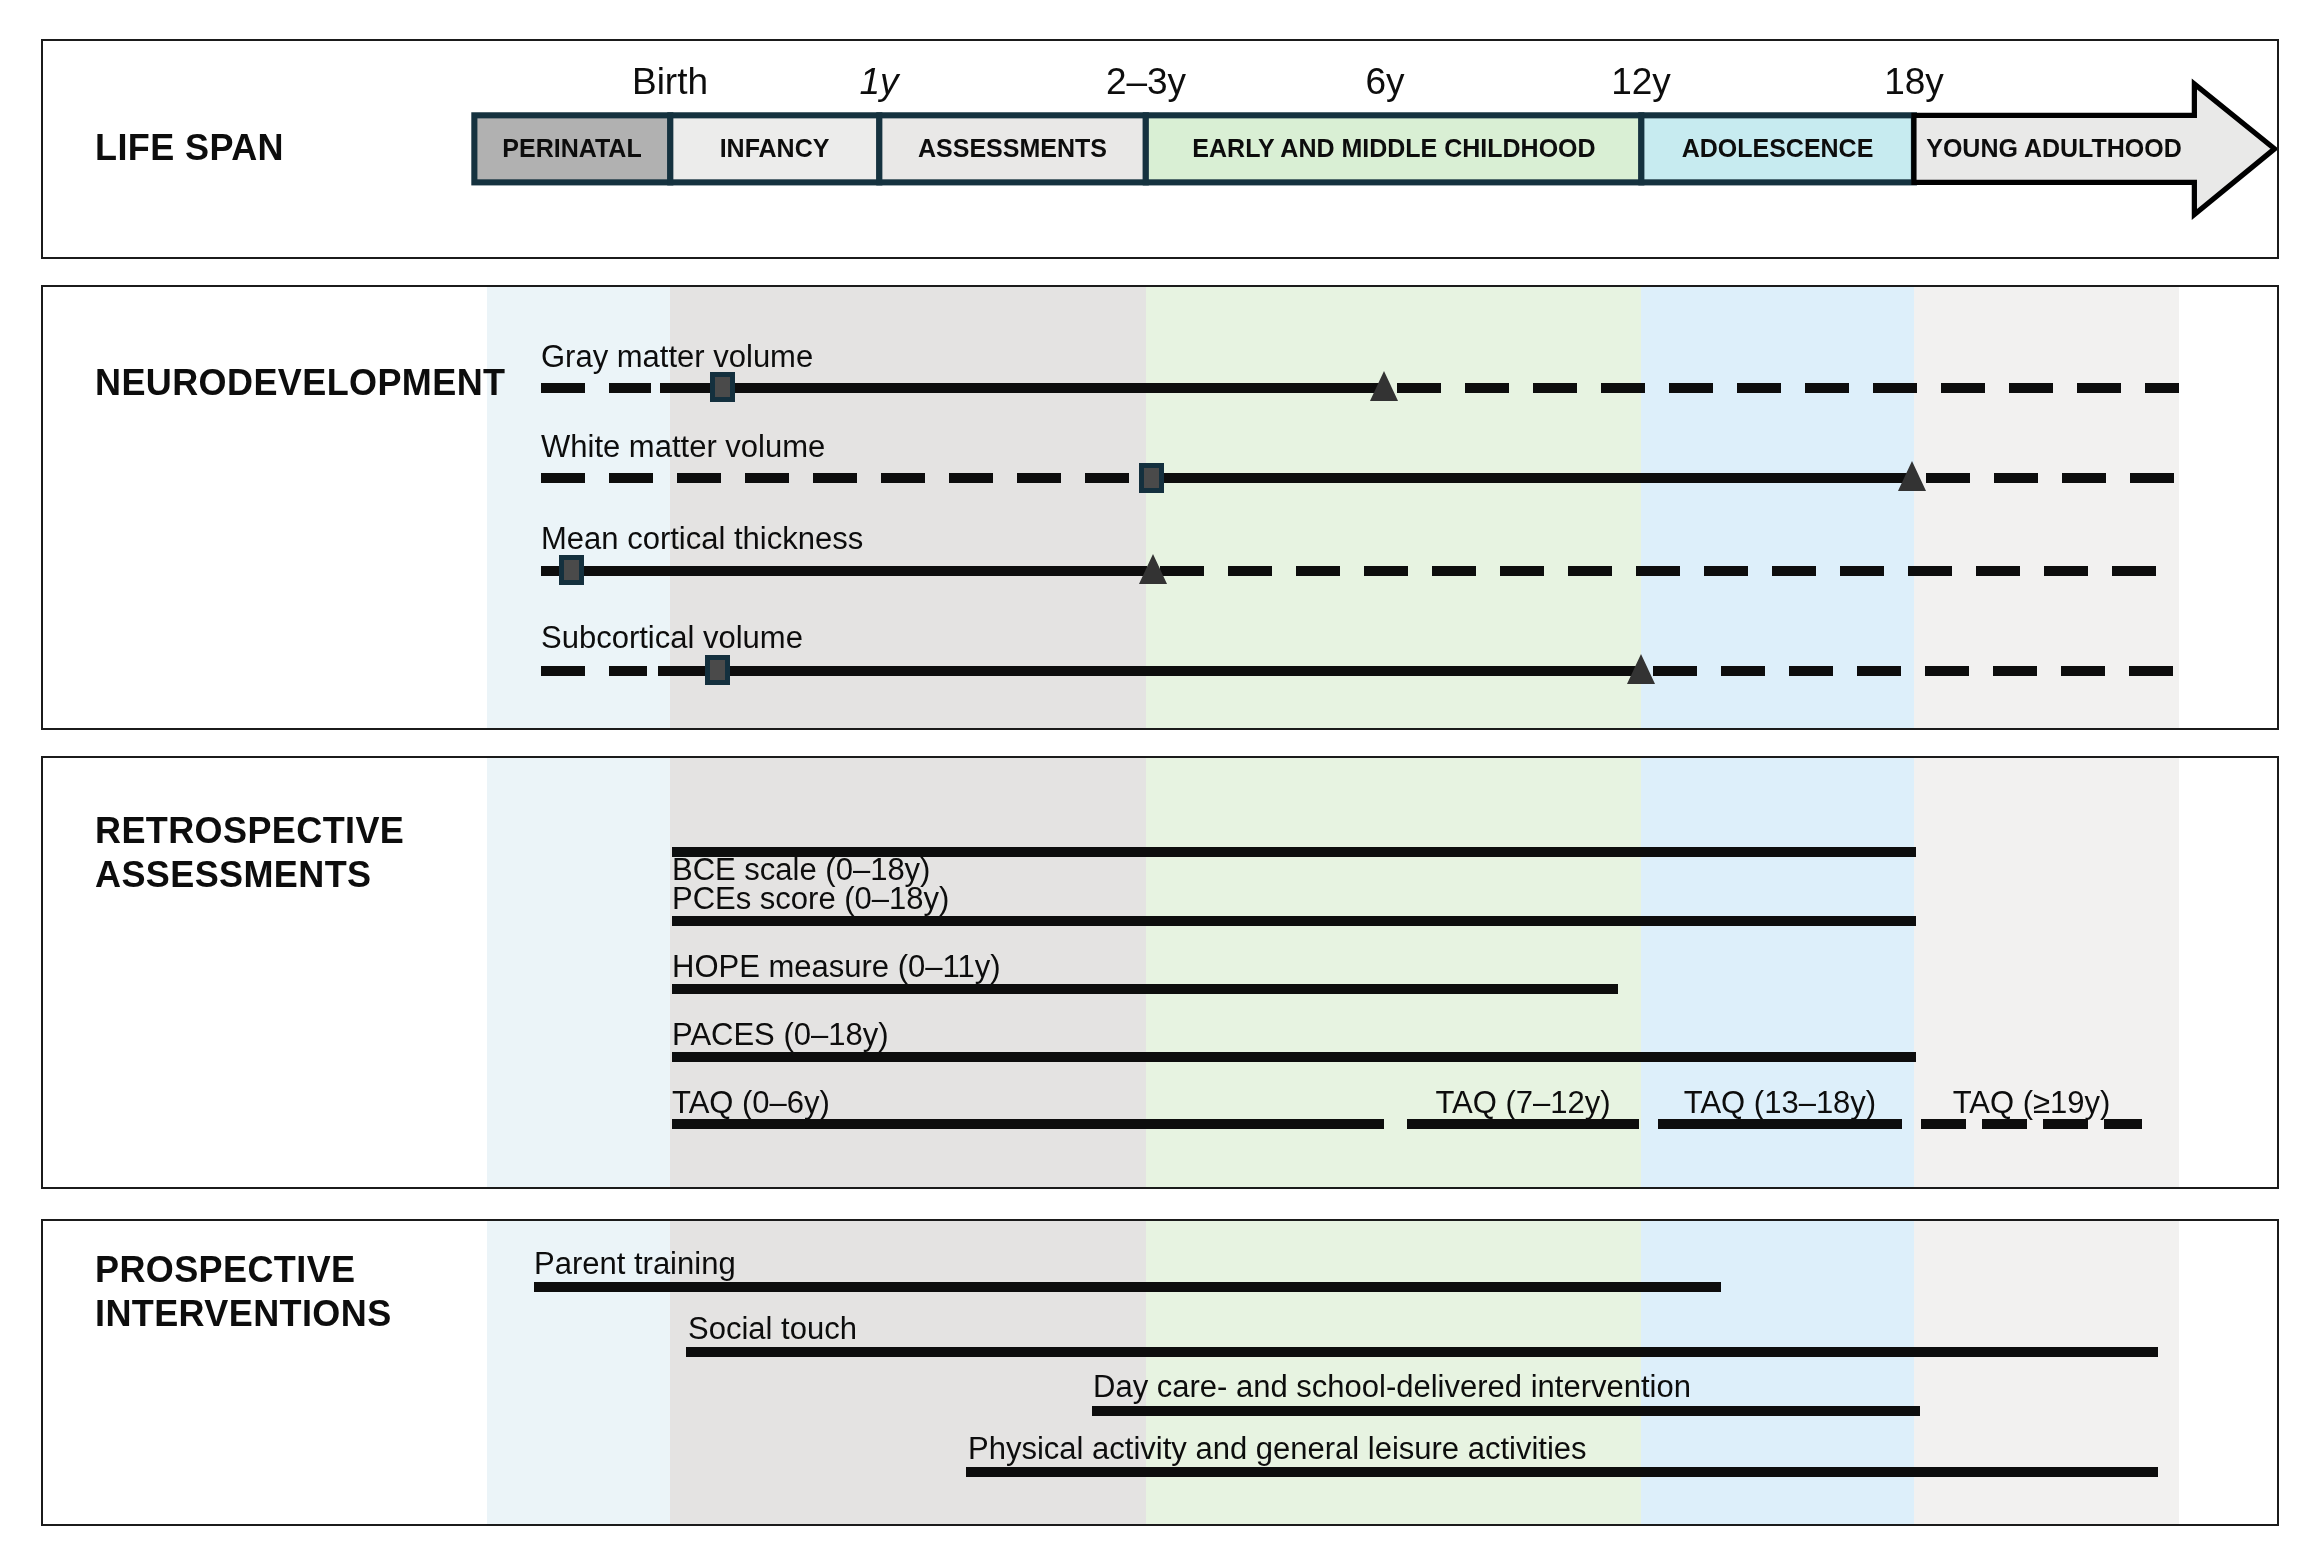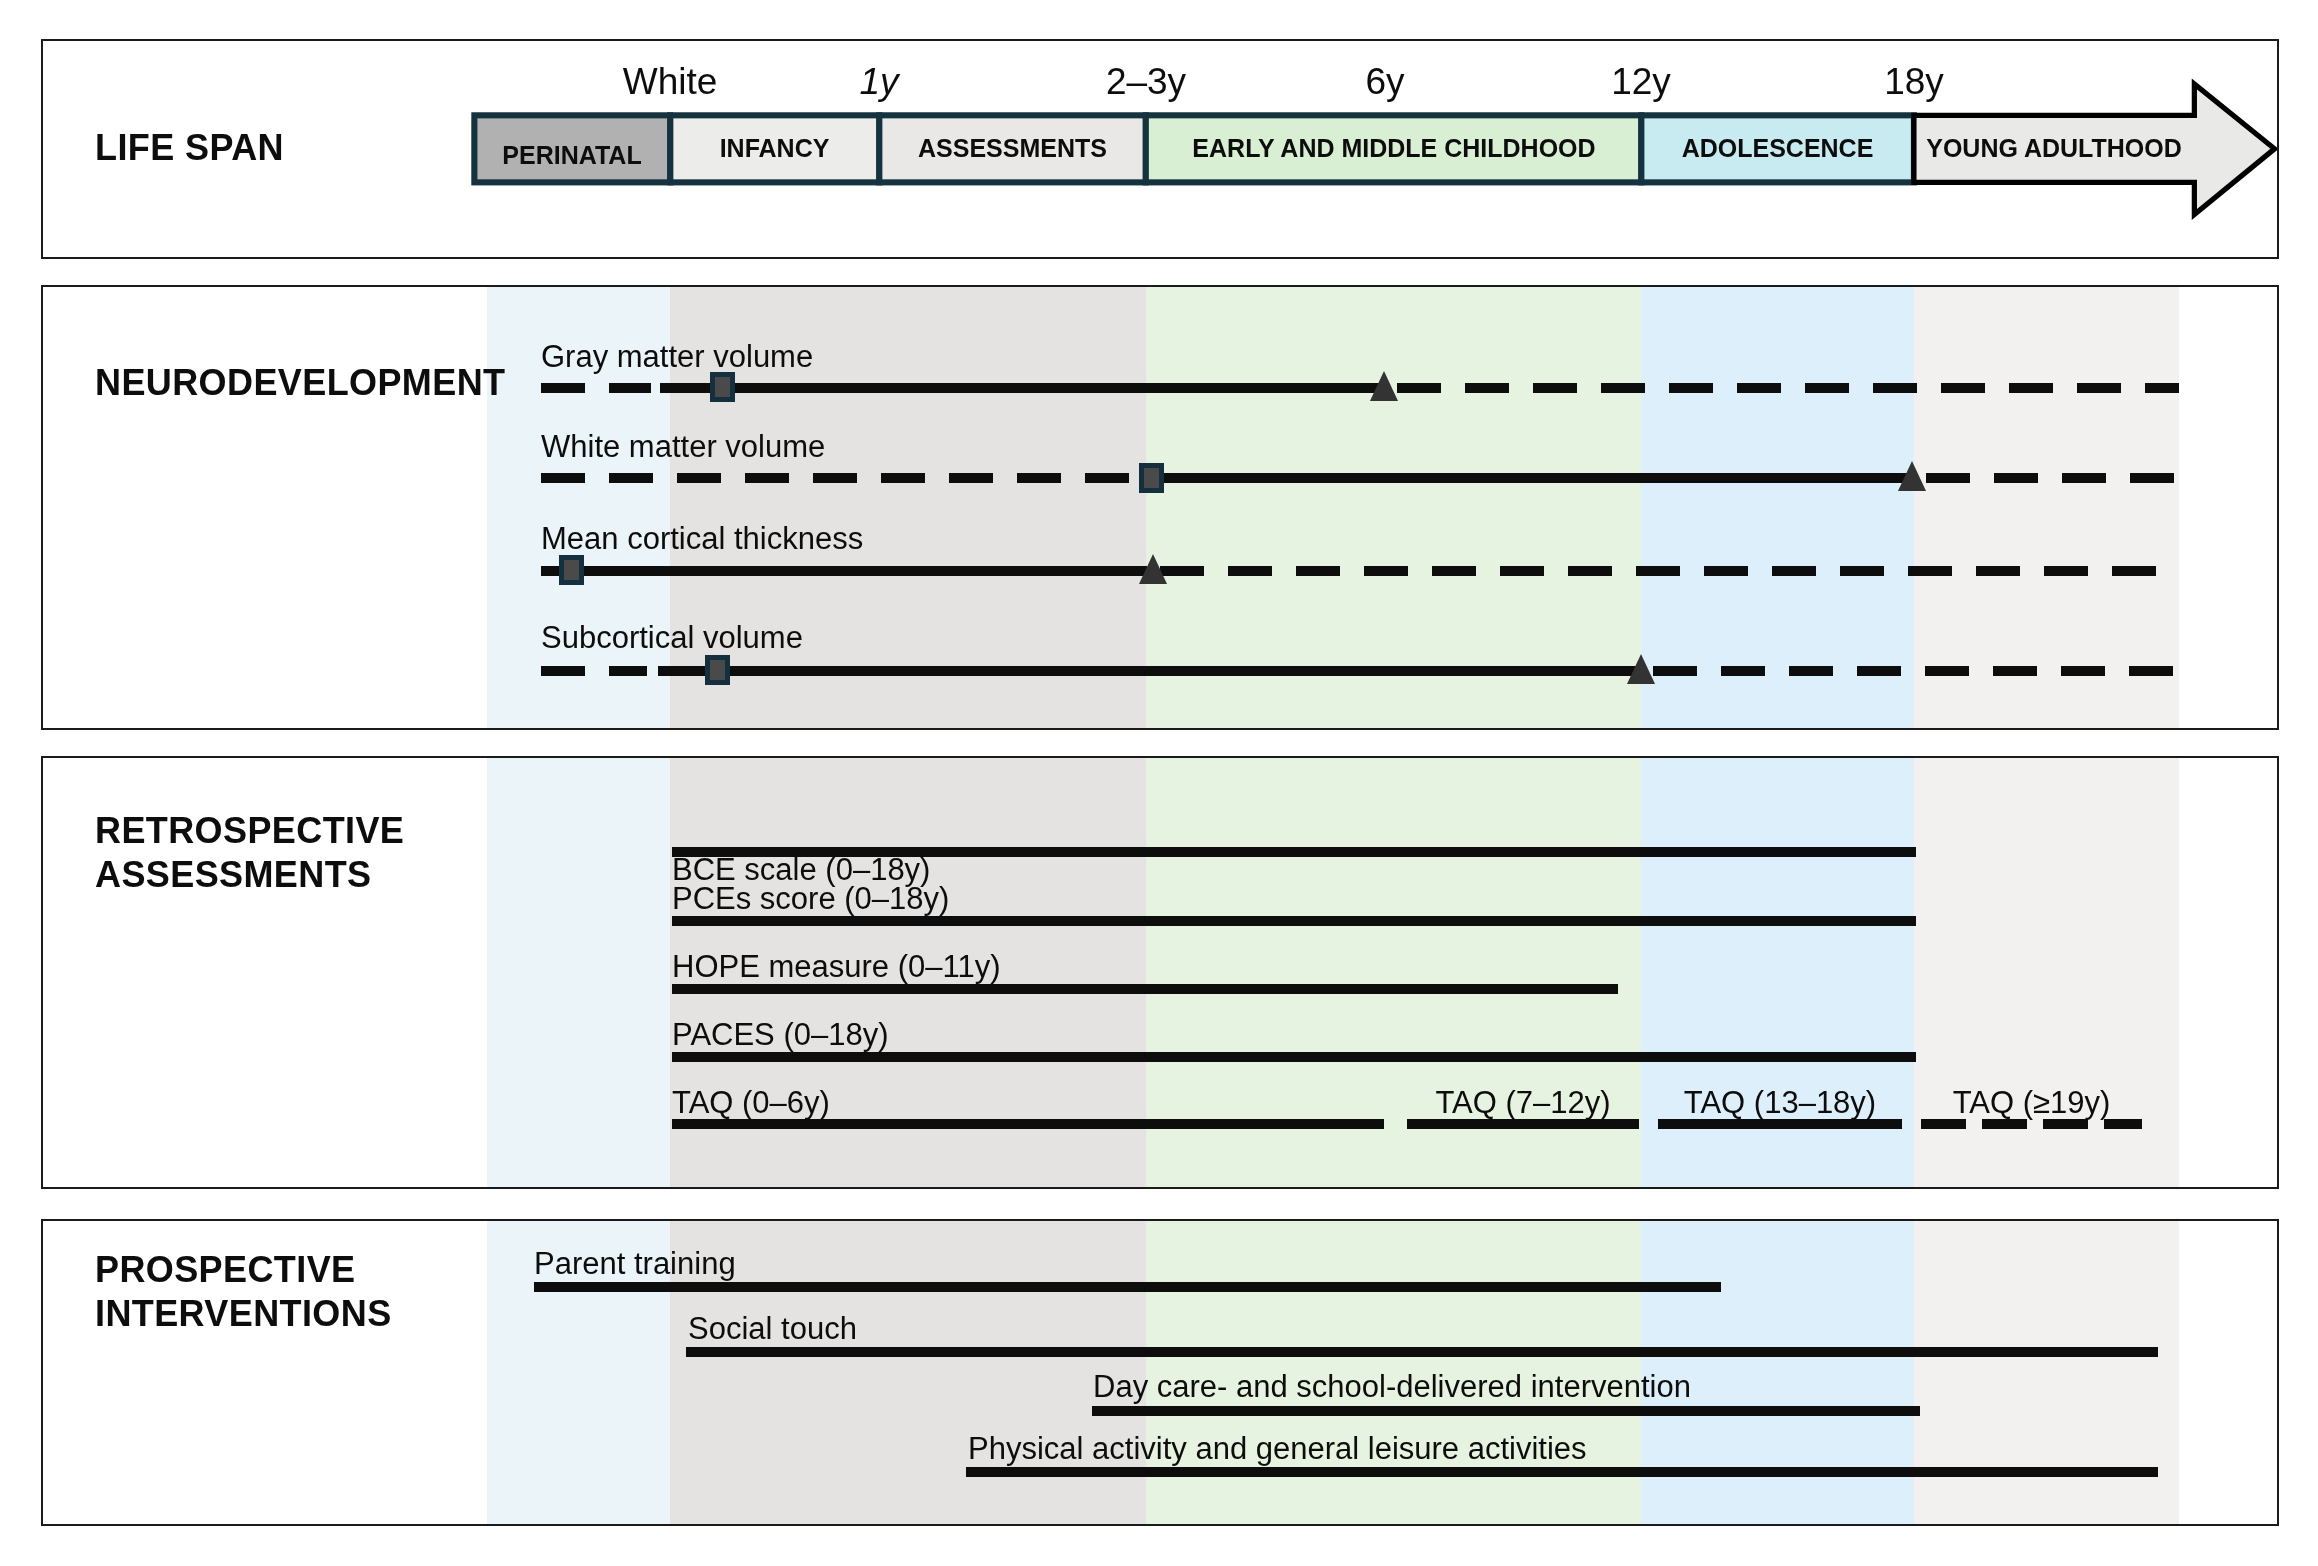--- a/index.html
+++ b/index.html
@@ -38,27 +38,27 @@
     <div class="panel-title" style="top:85px;text-align:right;">LIFE SPAN</div>
     <div id="lifespan-canvas">
         <svg width="1855" height="157" viewBox="0 0 2130 180" style="left: 427px; top: 35px;">
           <rect x="5" y="45" width="225" height="77" fill="#b1b1b1" stroke="#15323f" stroke-width="7"></rect>
           <rect x="230" y="45" width="240" height="77" fill="#ececeb" stroke="#15323f" stroke-width="7"></rect>
           <rect x="470" y="45" width="306" height="77" fill="#e9e8e7" stroke="#15323f" stroke-width="7"></rect>
           <rect x="776" y="45" width="569" height="77" fill="#d9efd4" stroke="#15323f" stroke-width="7"></rect>
           <rect x="1345" y="45" width="313" height="77" fill="#c7ebf0" stroke="#15323f" stroke-width="7"></rect>
           <polygon points="1658,45 1980,45 1980,9 2072,83.5 1980,159 1980,122 1658,122" fill="#e9e9e8" stroke="#000000" stroke-width="6"></polygon>
         </svg>
-        <div class="stage-label" style="left: 431px; width: 196px; top: 81px; height: 67px;">PERINATAL</div>
+        <div class="stage-label" style="left: 431px; width: 196px; top: 74px; height: 67px;">PERINATAL</div>
         <div class="stage-label" style="left: 627px; width: 209px; top: 74px; height: 67px;">INFANCY</div>
         <div class="stage-label" style="left: 836px; width: 267px; top: 74px; height: 67px;">ASSESSMENTS</div>
         <div class="stage-label" style="left: 1103px; width: 496px; top: 74px; height: 67px;">EARLY AND MIDDLE CHILDHOOD</div>
         <div class="stage-label" style="left: 1598px; width: 273px; top: 74px; height: 67px;">ADOLESCENCE</div>
         <div class="stage-label" style="left: 1871px; width: 280px; top: 74px; height: 67px;">YOUNG ADULTHOOD</div>
-        <div class="age-label" style="left: 531px; top: 19px;">White</div>
+        <div class="age-label" style="left: 531px; top: 19px;">Birth</div>
         <div class="age-label" style="left: 740px; top: 19px; font-style: italic;">1y</div>
         <div class="age-label" style="left: 1007px; top: 19px;">2–3y</div>
         <div class="age-label" style="left: 1246px; top: 19px;">6y</div>
         <div class="age-label" style="left: 1502px; top: 19px;">12y</div>
         <div class="age-label" style="left: 1775px; top: 19px;">18y</div>
       </div>
   </section>
 
   <section class="panel" id="panel-neuro">
     <div id="neuro-bands">

